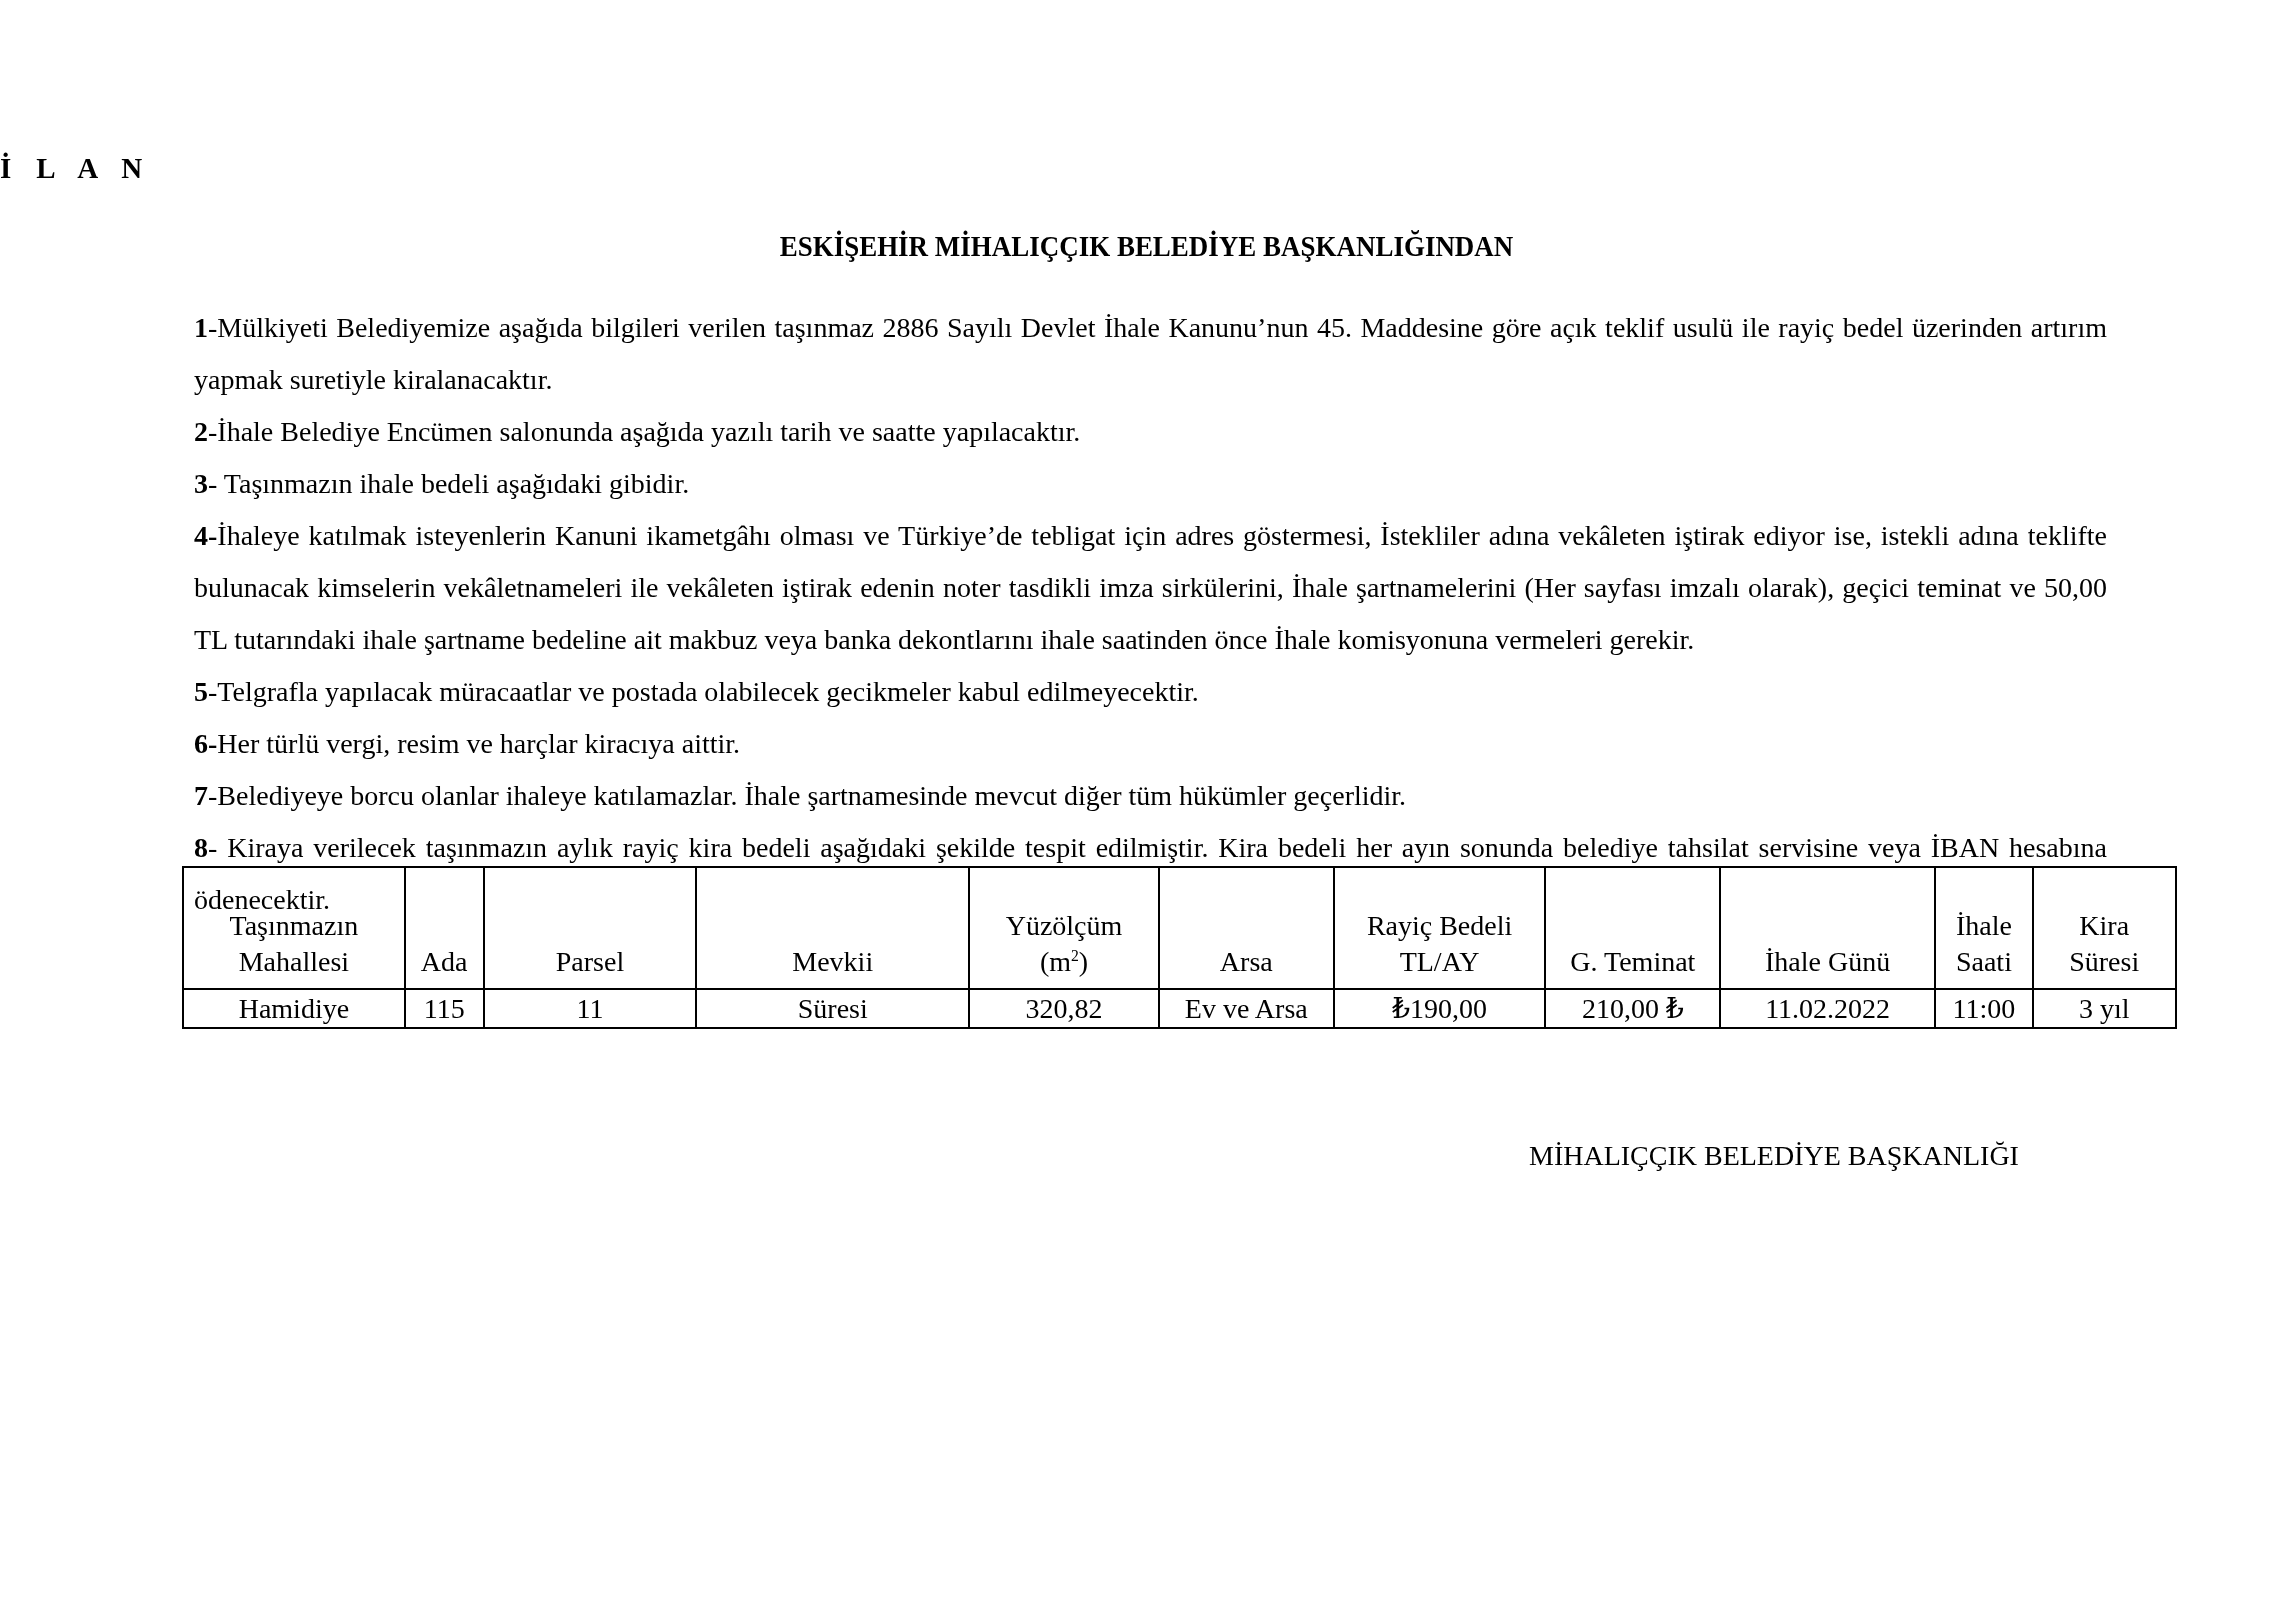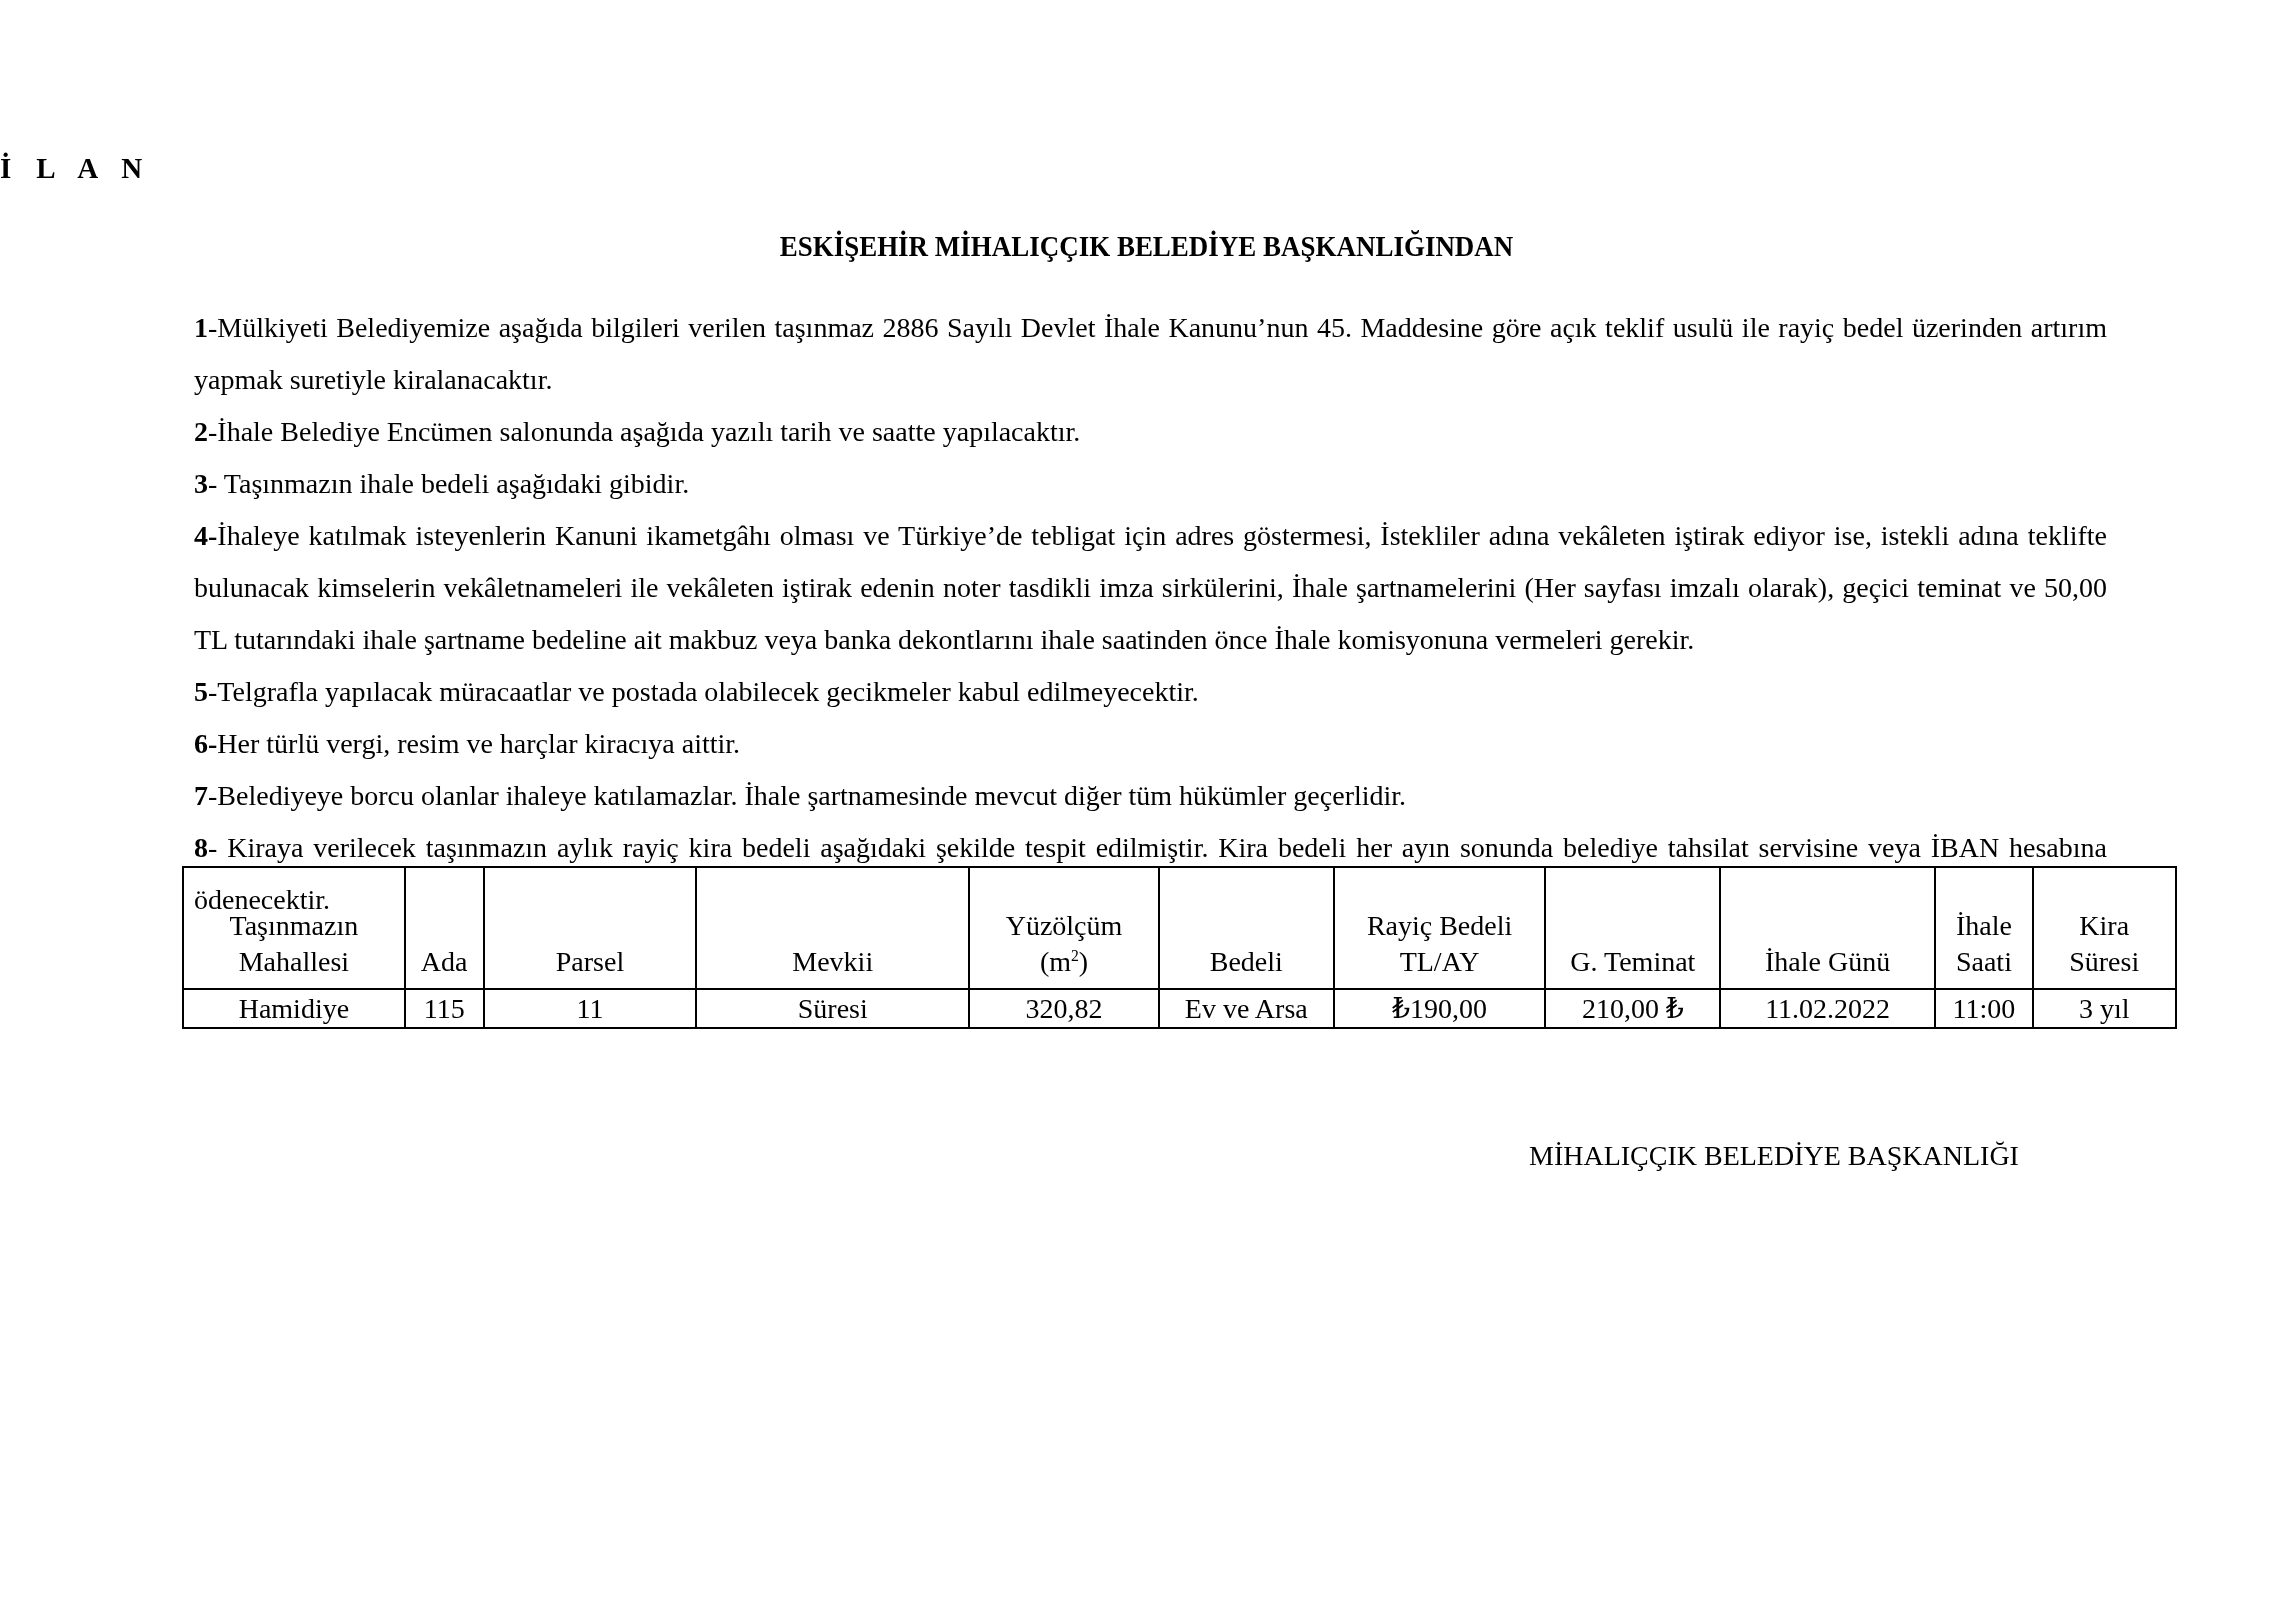--- a/index.html
+++ b/index.html
@@ -41,21 +41,21 @@
 </div>
 
 <table class="ilan">
   <thead>
     <tr>
       <th style="width:212px"><span>Taşınmazın</span><br><span>Mahallesi</span></th>
       <th style="width:69px"><span>Ada</span></th>
       <th style="width:203px"><span>Parsel</span></th>
       <th style="width:263px"><span>Mevkii</span></th>
       <th style="width:180px"><span>Yüzölçüm</span><br><span>(m</span><sup>2</sup><span>)</span></th>
-      <th style="width:165px"><span>Bedeli</span></th>
+      <th style="width:165px"><span>Arsa</span></th>
       <th style="width:202px"><span>Rayiç Bedeli</span><br><span>TL/AY</span></th>
       <th style="width:165px"><span>G. Teminat</span></th>
       <th style="width:205px"><span>İhale Günü</span></th>
       <th style="width:88px"><span>İhale</span><br><span>Saati</span></th>
       <th style="width:133px"><span>Kira</span><br><span>Süresi</span></th>
     </tr>
   </thead>
   <tbody>
     <tr>
       <td>Hamidiye</td>

